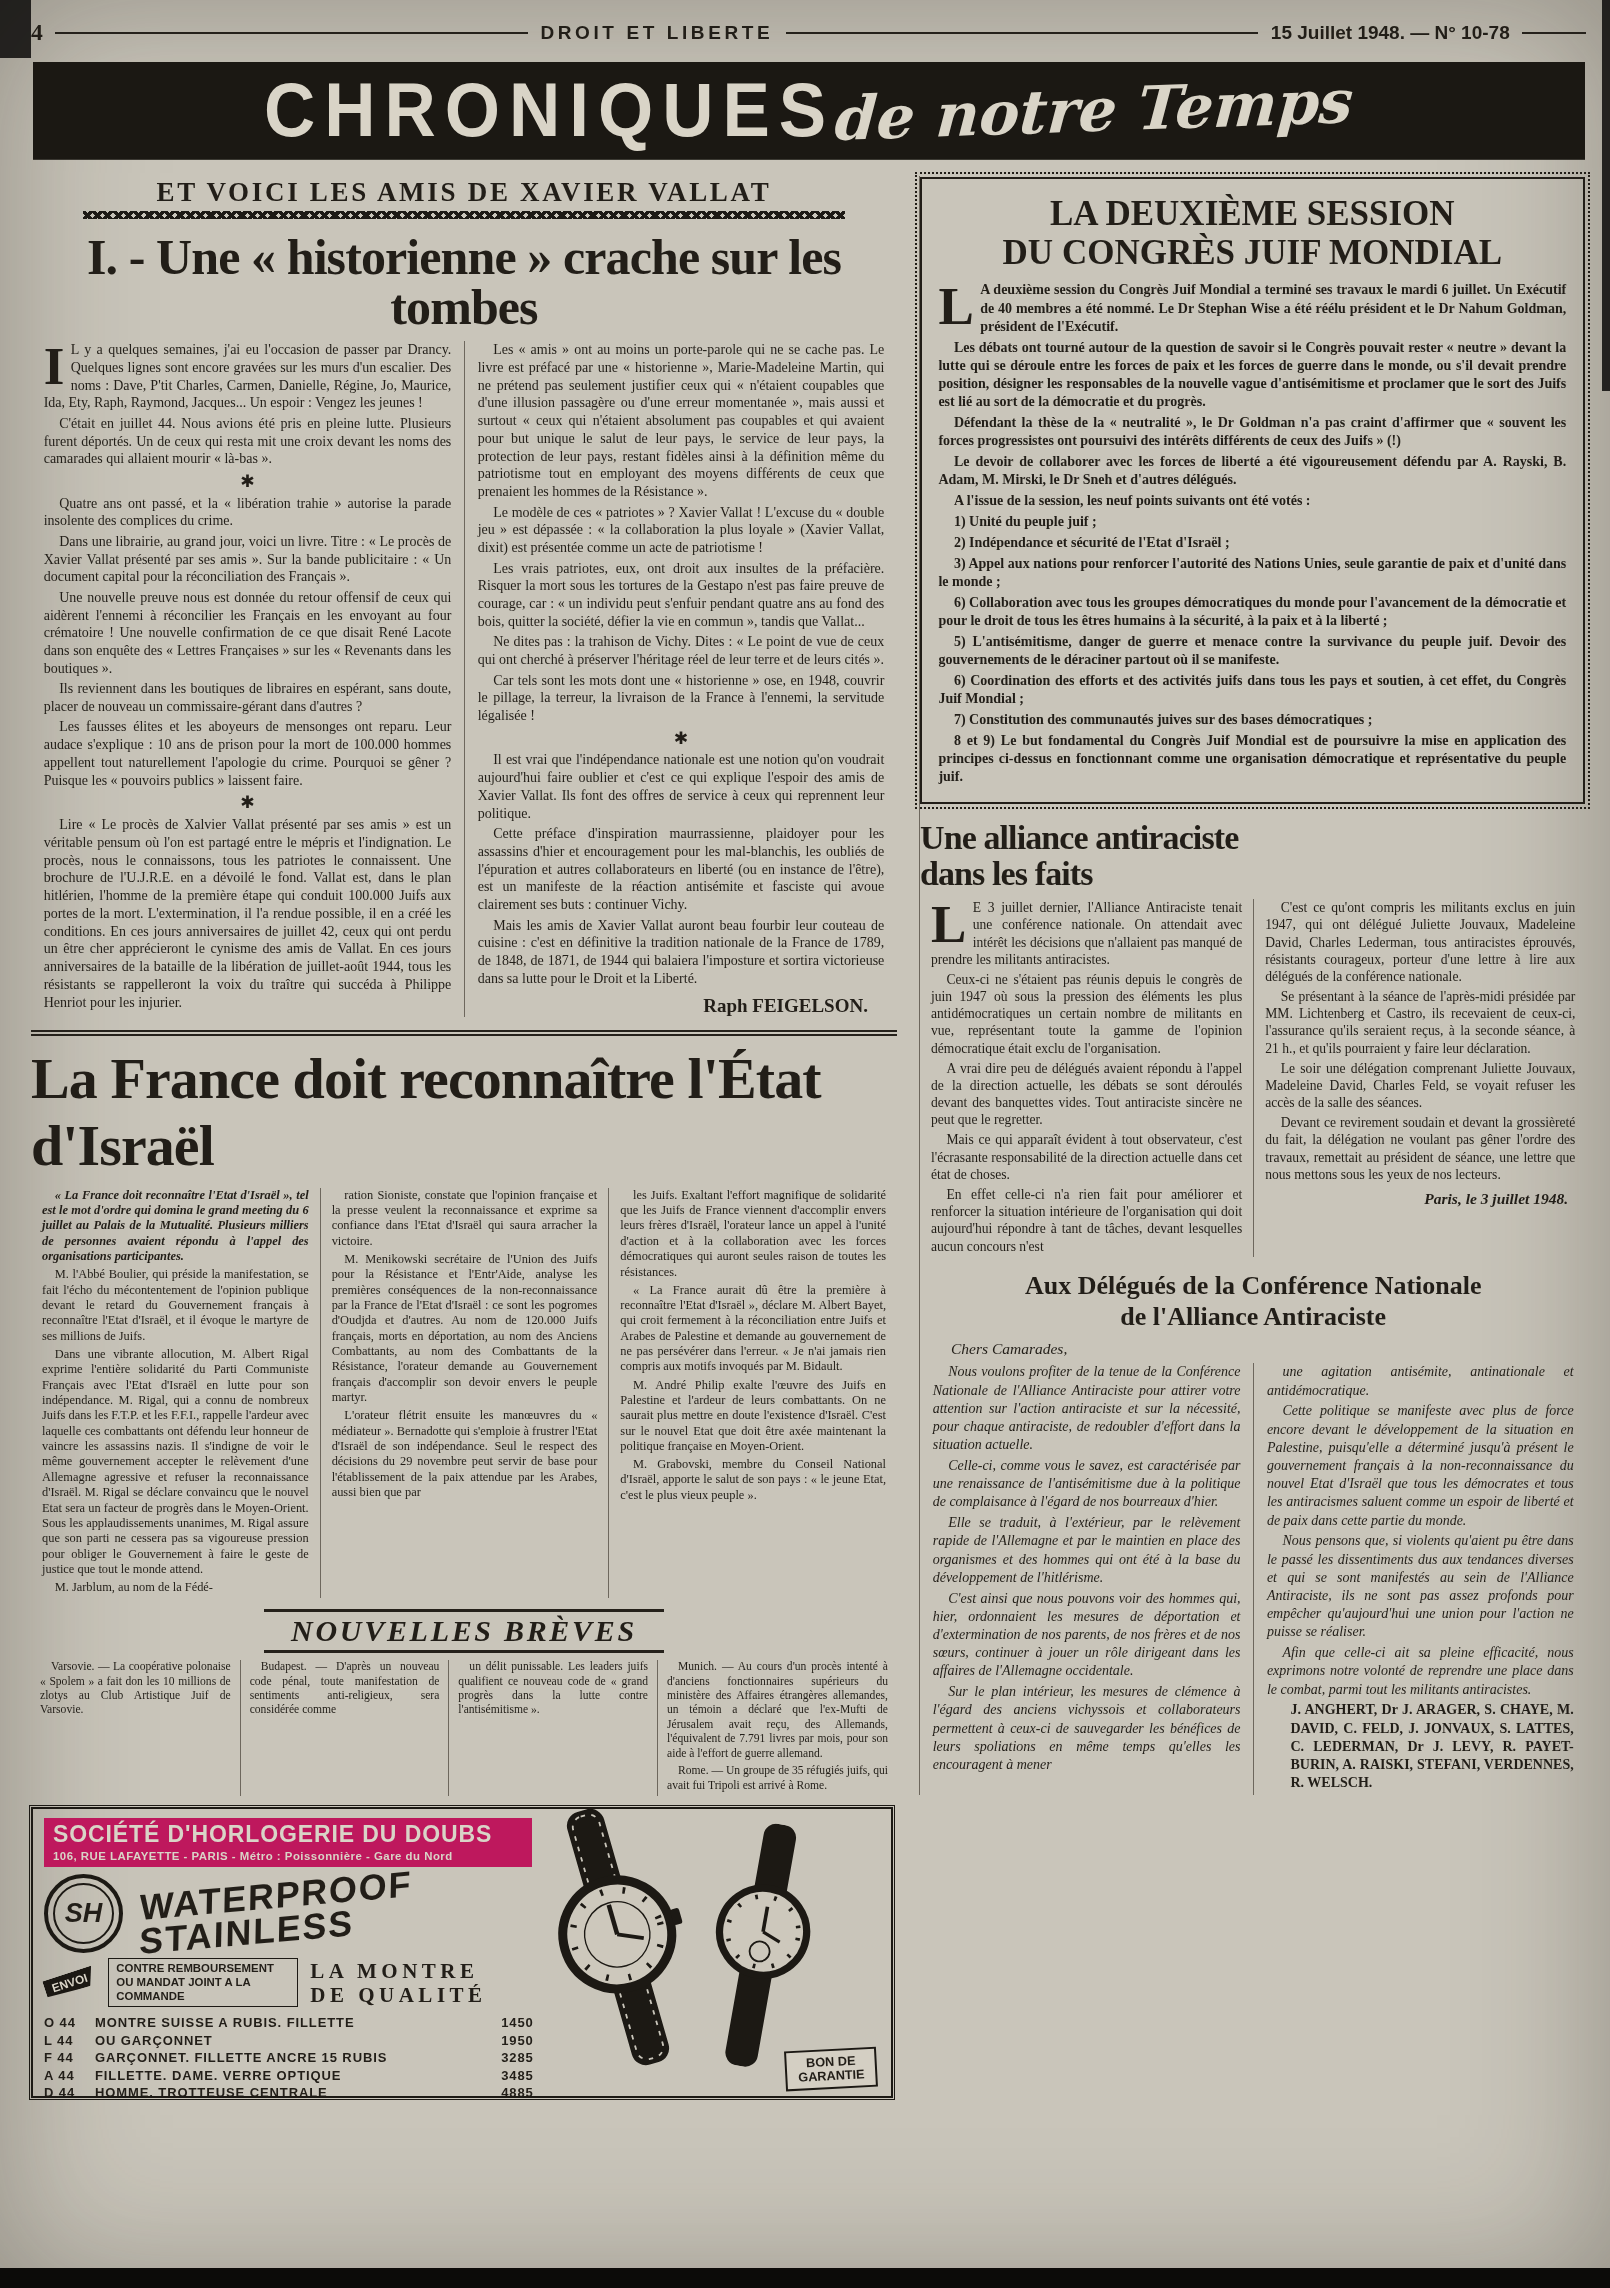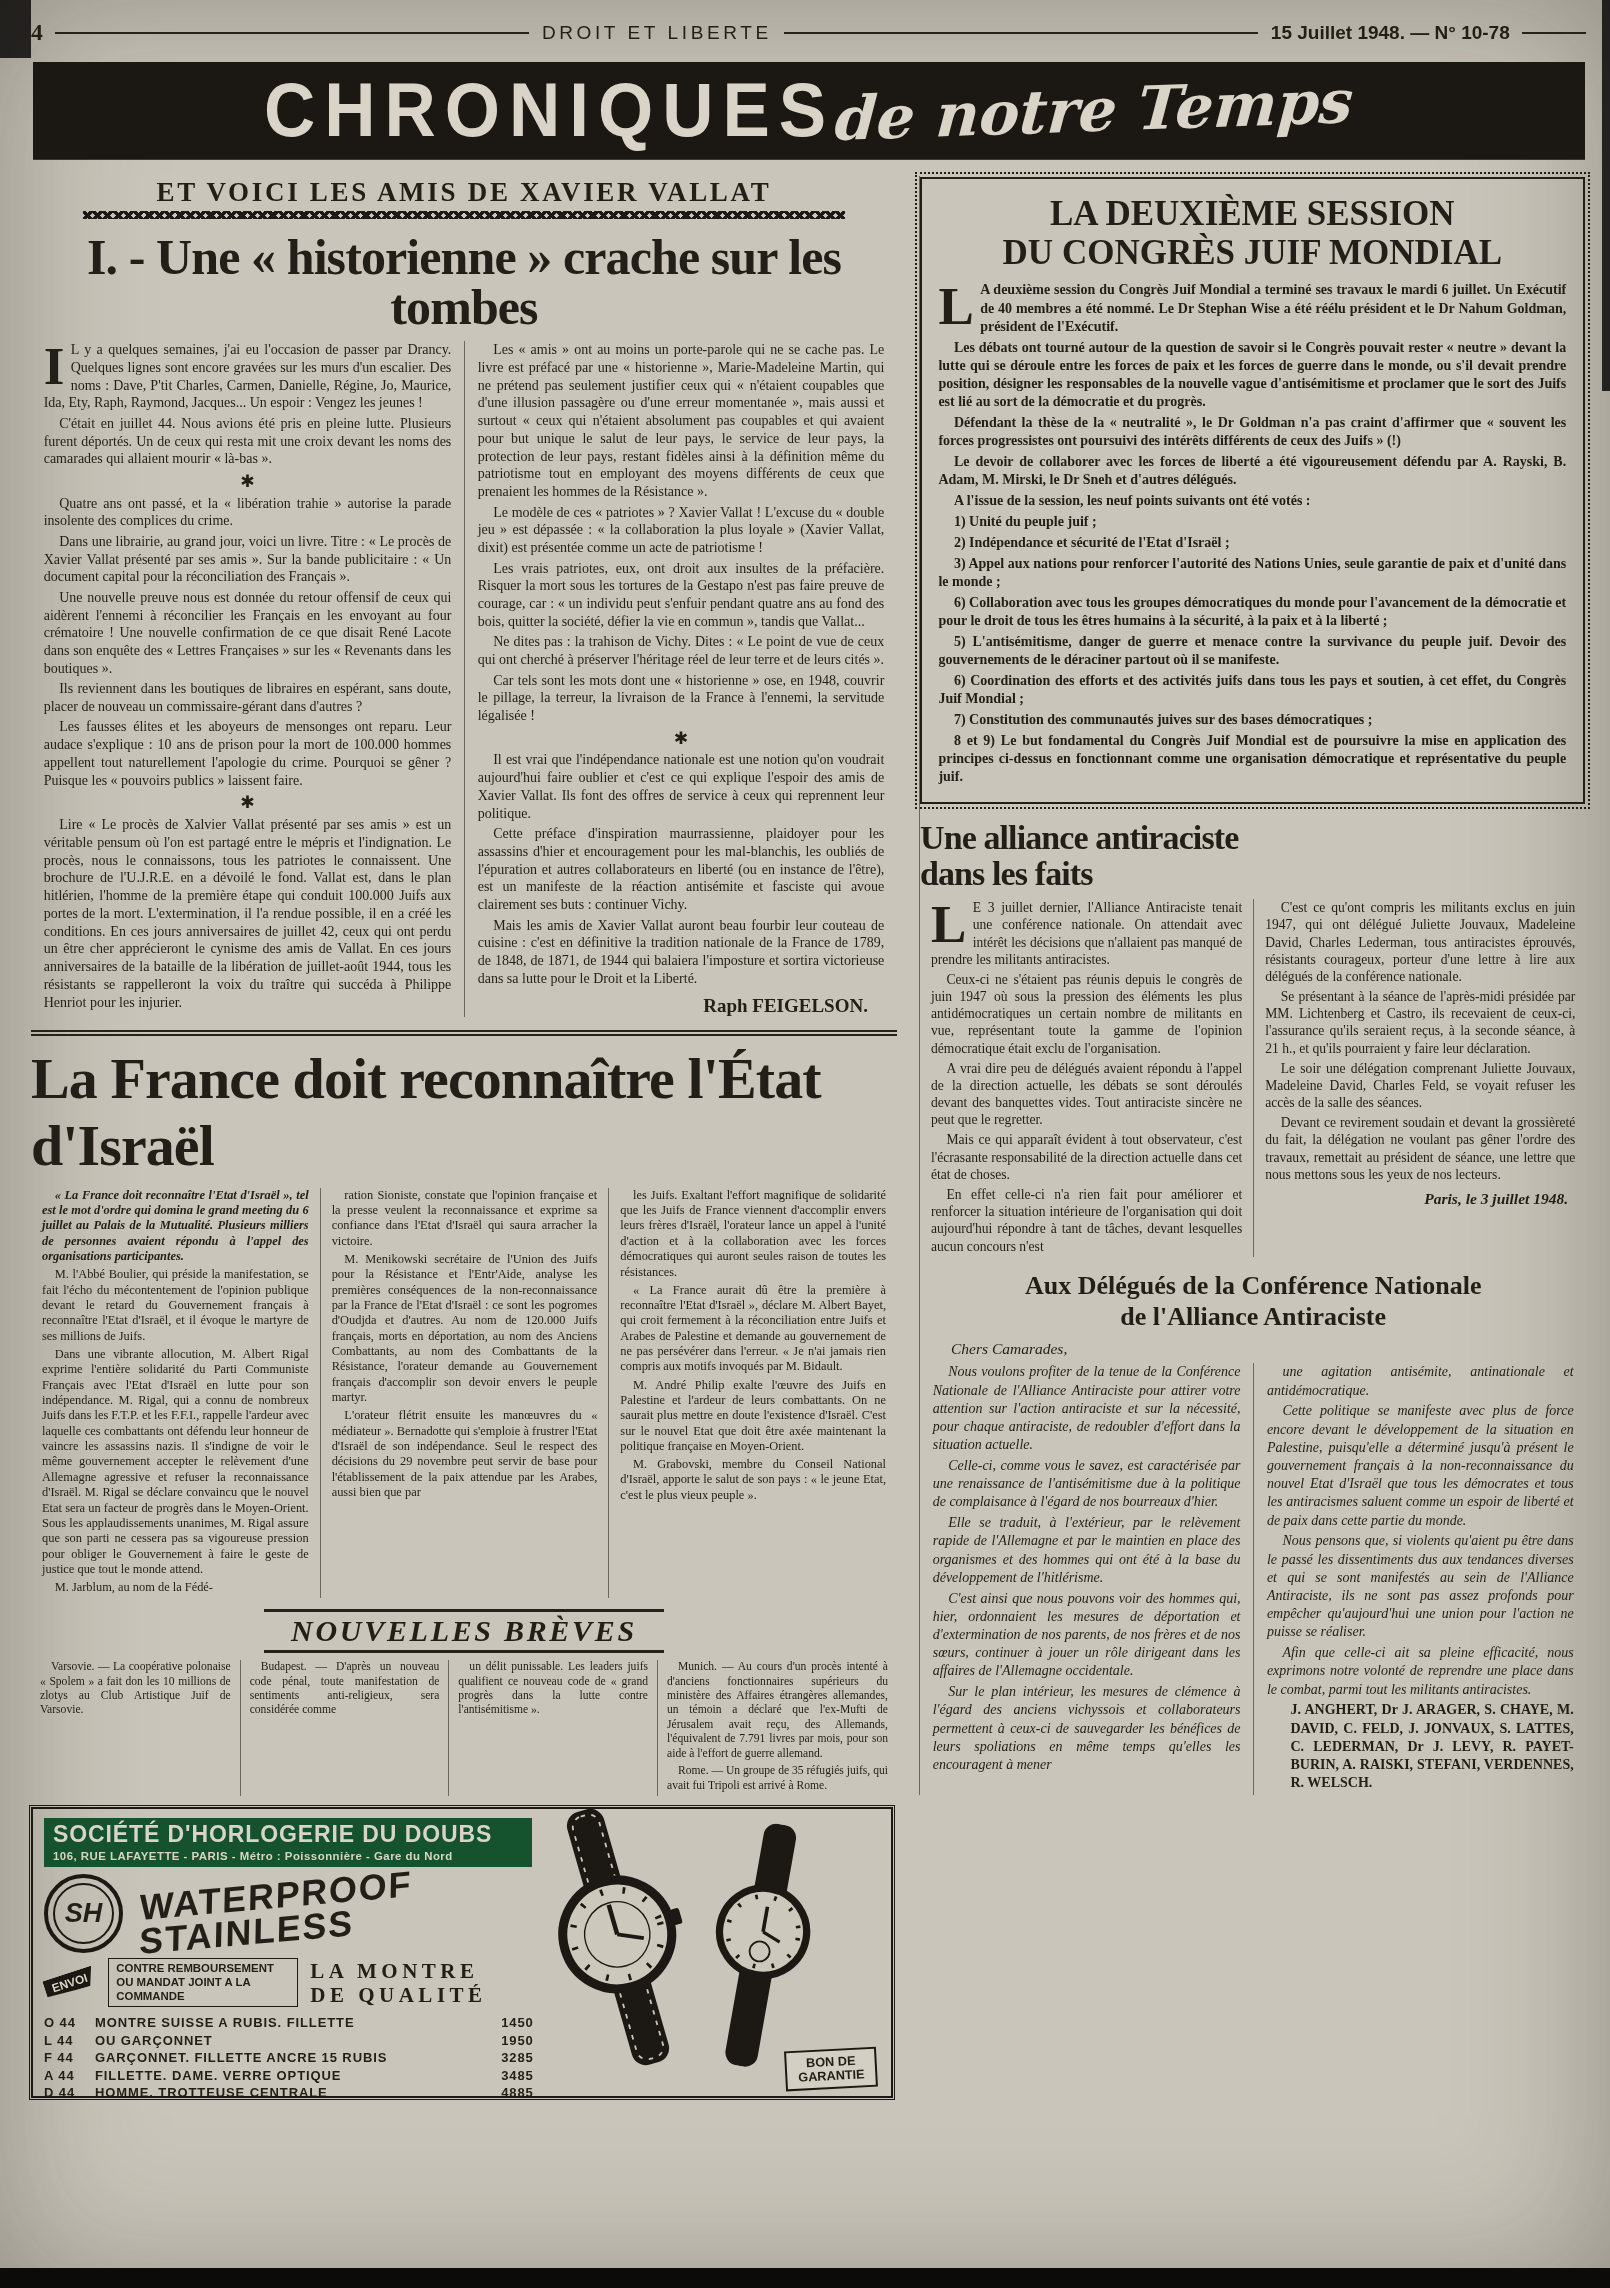--- a/index.html
+++ b/index.html
@@ -6,21 +6,21 @@
   .sheet{position:relative;width:1610px;height:2288px;background:#c9c5ba;overflow:hidden;
          font-family:"Liberation Serif","DejaVu Serif",serif;color:#221e18;
          box-shadow:inset 0 0 145px rgba(40,35,25,.35);}
   .inner{padding:12.7px 23.6px 0 31px;}
 
   
   .mast{display:flex;align-items:center;gap:12.7px;height:40px;}
   .pagenum{font-weight:bold;font-size:23.6px;}
   .rule{flex:1;height:0;border-top:2.7px solid #25211b;}
   .rule.short{flex:0 0 64px;}
-  .mast-title{font-family:"Liberation Sans","DejaVu Sans",sans-serif;font-weight:normal;
+  .mast-title{font-family:"Liberation Sans","DejaVu Sans",sans-serif;font-weight:bold;
               font-size:19px;letter-spacing:3.6px;}
   .mast-issue{font-family:"Liberation Sans","DejaVu Sans",sans-serif;font-weight:bold;font-size:19px;}
 
   
   .banner{margin:9px 1.8px 0 1.8px;background:#1b1813;height:96px;display:flex;align-items:center;
           padding:0 42px;justify-content:center;box-shadow:0 1.8px 0 #1b1813;}
   .banner .word{color:#d9d4c7;font-family:"Liberation Sans","DejaVu Sans",sans-serif;
                 font-weight:800;font-size:71px;letter-spacing:9px;transform:scaleY(1.08);}
   .banner .script{color:#d9d4c7;font-style:italic;font-weight:bold;font-size:60px;
                   font-family:"DejaVu Serif","Liberation Serif",serif;transform:rotate(-2deg) skewX(-6deg);}
@@ -66,21 +66,21 @@
                 padding:1.8px 27px;}
   .breves-cols{display:grid;grid-template-columns:1fr 1fr 1fr 1.15fr;margin-top:7.3px;}
   .breves-cols .col{padding:0 9px;}
   .breves-cols .col + .col{border-left:0.9px solid #6d675d;}
   .breves-cols p{font-size:11.6px;line-height:1.25;text-indent:11px;}
 
   
   .ad{margin:11px 3.6px 0 0;border:2.7px solid #1c1914;outline:0.9px solid #1c1914;outline-offset:1.8px;
       padding:9px 11px;display:grid;grid-template-columns:1.45fr 1fr;gap:0 9px;height:269px;
       font-family:"Liberation Sans","DejaVu Sans",sans-serif;position:relative;overflow:hidden;}
-  .ad-banner{background:#14532d;color:#d9d4c7;padding:3.6px 9px 4.5px;width:96%;}
+  .ad-banner{background:#be185d;color:#d9d4c7;padding:3.6px 9px 4.5px;width:96%;}
   .ad-company{font-weight:800;font-size:23px;letter-spacing:0.9px;}
   .ad-address{font-size:11.4px;font-weight:bold;margin-top:1.8px;letter-spacing:0.5px;}
   .ad-mid{display:flex;align-items:center;gap:16.4px;margin-top:7.3px;}
   .ad-logo{width:71px;height:71px;border:4.5px solid #1c1914;outline:2.7px solid #1c1914;outline-offset:-11px;
            border-radius:50%;display:flex;align-items:center;justify-content:center;
            font-weight:700;font-size:27px;font-style:italic;flex:0 0 auto;}
   .ad-slogan{transform:rotate(-5deg) skewX(-6deg);font-weight:800;font-size:36px;line-height:.95;letter-spacing:1.8px;}
   .ad-payrow{display:flex;align-items:center;gap:12.7px;margin-top:5.5px;}
   .ad-envoi{background:#1b1813;color:#d9d4c7;font-weight:800;font-size:11.8px;padding:2.7px 7.3px;
             transform:rotate(-18deg);clip-path:polygon(0 0,100% 0,86% 100%,0 86%);}

